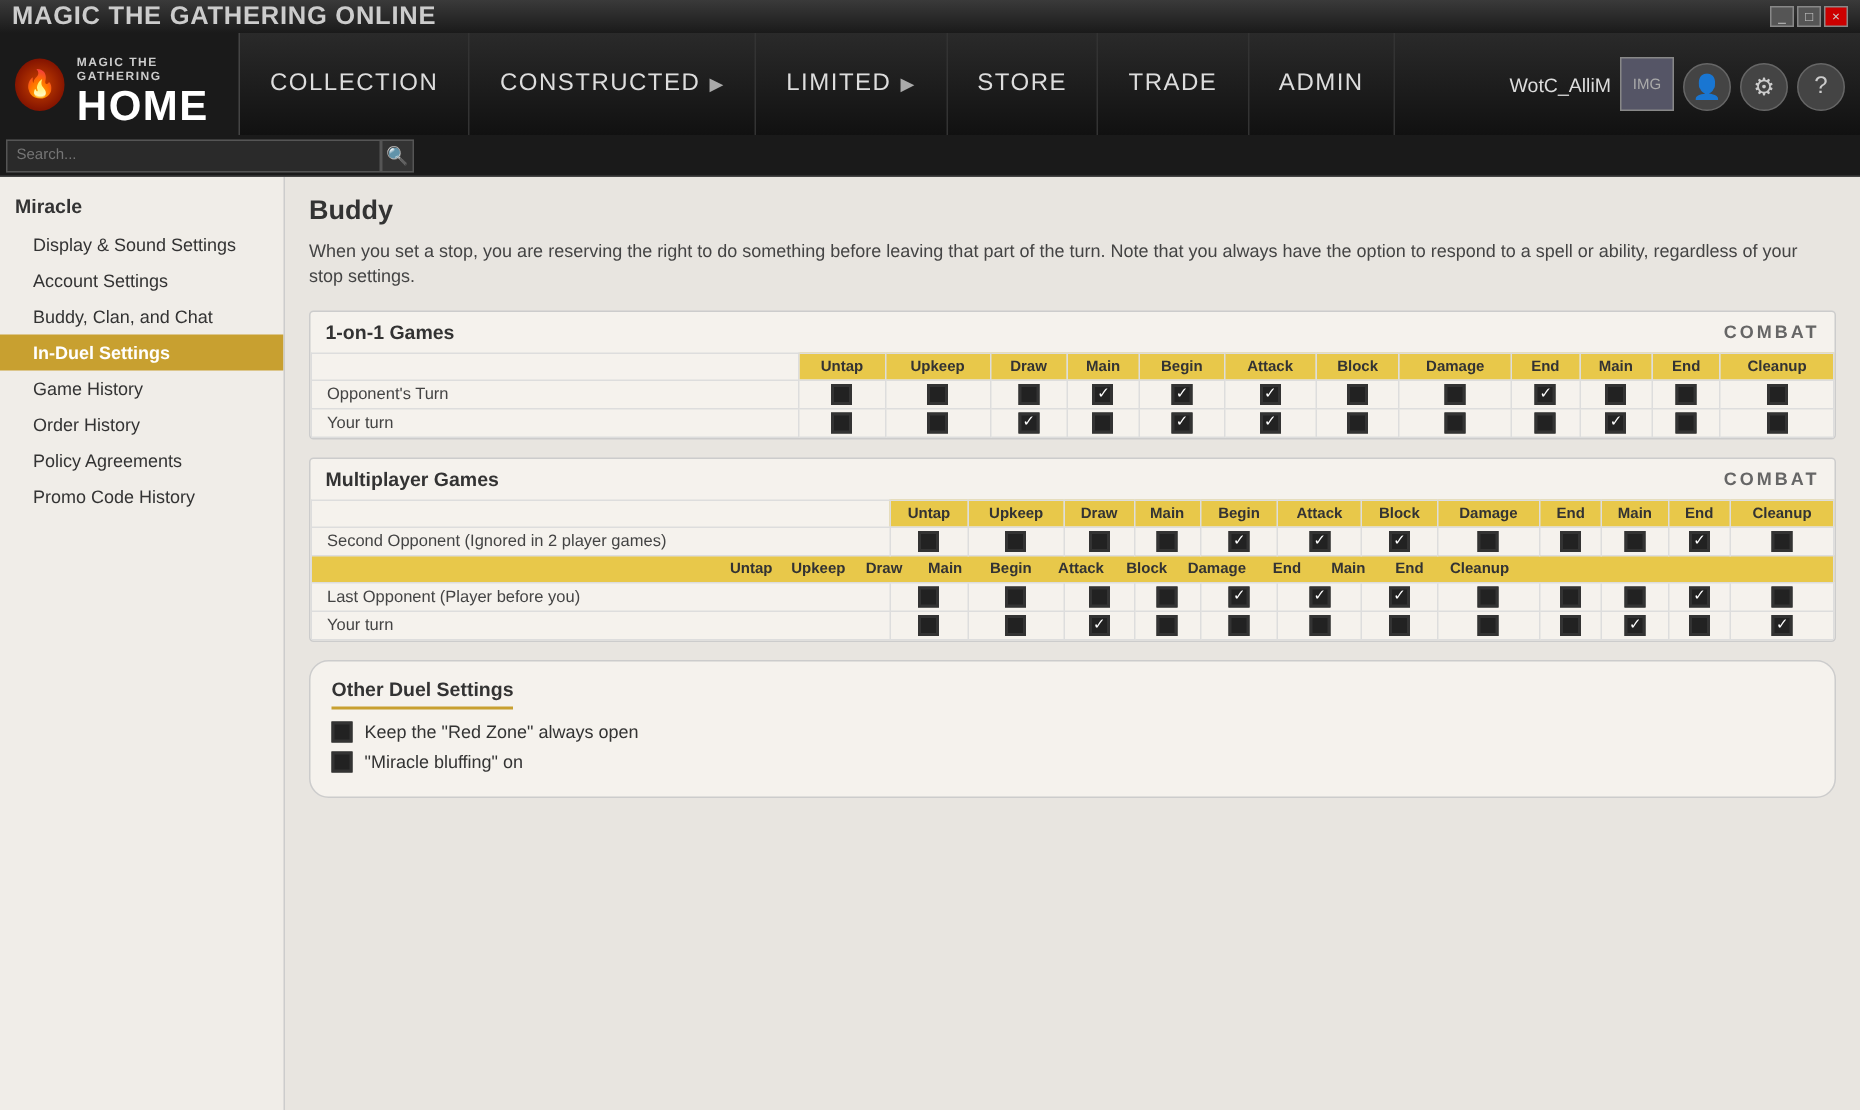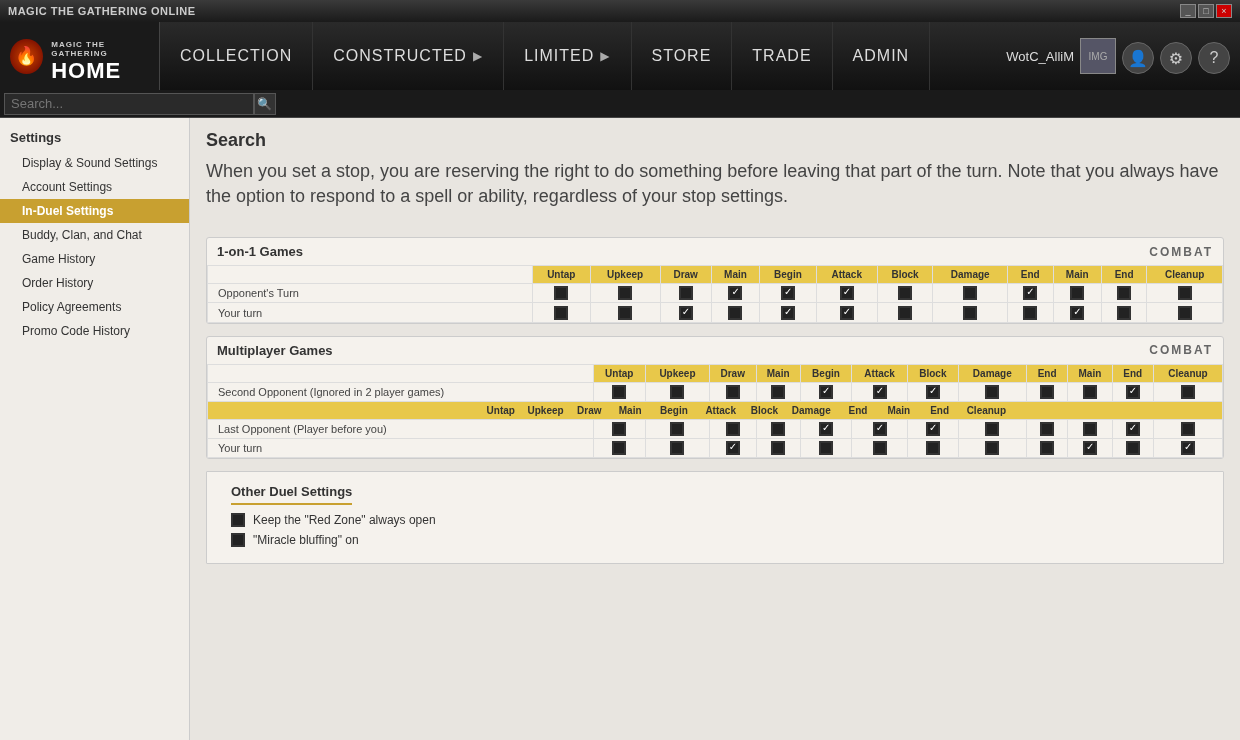--- a/index.html
+++ b/index.html
@@ -9,21 +9,21 @@
     .title-bar {
       height: 22px;
       background: linear-gradient(to bottom, #3a3a3a, #1a1a1a);
       display: flex;
       align-items: center;
       padding: 0 8px;
       justify-content: space-between;
     }
     .title-bar-title {
       color: #ccc;
-      font-size: 11px;
+      font-size: 17px;
       font-weight: bold;
       letter-spacing: 0.5px;
     }
     .title-bar-controls {
       display: flex;
       gap: 2px;
     }
     .title-bar-btn {
       width: 16px;
       height: 14px;
@@ -71,21 +71,21 @@
     }
     .nav-logo-top {
       color: #ccc;
       font-size: 8px;
       letter-spacing: 1px;
       font-weight: bold;
       margin-top: 11px;
     }
     .nav-logo-bottom {
       color: white;
-      font-size: 22px;
+      font-size: 28px;
       font-weight: bold;
       letter-spacing: 1px;
     }
     .nav-items {
       display: flex;
       align-items: stretch;
       height: 100%;
       flex: 1;
     }
     .nav-item {
@@ -146,21 +146,21 @@
       align-items: center;
       padding: 0 4px;
       border-bottom: 1px solid #444;
     }
     .search-input {
       width: 250px;
       height: 22px;
       background: #2a2a2a;
       border: 1px solid #555;
       color: #ccc;
-      font-size: 13px;
+      font-size: 10px;
       padding: 0 6px;
       outline: none;
     }
     .search-btn {
       width: 22px;
       height: 22px;
       background: #333;
       border: 1px solid #555;
       color: #ccc;
       cursor: pointer;
@@ -209,23 +209,23 @@
       overflow-y: auto;
       padding: 12px 16px;
     }
     .content-title {
       font-size: 18px;
       font-weight: bold;
       color: #333;
       margin-bottom: 8px;
     }
     .content-desc {
-      font-size: 18px;
+      font-size: 12px;
       color: #444;
-      margin-bottom: 28px;
+      margin-bottom: 14px;
       line-height: 1.4;
     }
 
     
     .stops-panel {
       background: #f5f2ed;
       border: 1px solid #ccc;
       border-radius: 3px;
       margin-bottom: 12px;
       overflow: hidden;
@@ -301,22 +301,22 @@
       font-size: 10px;
       position: absolute;
       top: -2px;
       left: 1px;
     }
 
     
     .other-settings {
       background: #f5f2ed;
       border: 1px solid #ccc;
-      border-radius: 1px;
-      padding: 10px 24px;
+      border-radius: 13px;
+      padding: 10px 14px;
     }
     .other-settings-title {
       font-size: 13px;
       font-weight: bold;
       color: #333;
       margin-bottom: 8px;
       padding-bottom: 4px;
       border-bottom: 2px solid #c8a030;
       display: inline-block;
     }
@@ -400,33 +400,33 @@
 </div>
 
 <div class="search-bar">
   <input class="search-input" type="text" value="" placeholder="Search..." style="">
   <div class="search-btn">🔍</div>
 </div>
 
 <div class="main-area">
 
   <div class="sidebar">
-    <div class="sidebar-header">Settings</div>
+    <div class="sidebar-header">Miracle</div>
     <div class="sidebar-item">Display &amp; Sound Settings</div>
     <div class="sidebar-item">Account Settings</div>
+    <div class="sidebar-item">Buddy, Clan, and Chat</div>
     <div class="sidebar-item active">In-Duel Settings</div>
-    <div class="sidebar-item">Buddy, Clan, and Chat</div>
     <div class="sidebar-item">Game History</div>
     <div class="sidebar-item">Order History</div>
     <div class="sidebar-item">Policy Agreements</div>
     <div class="sidebar-item">Promo Code History</div>
   </div>
 
   <div class="content">
-    <div class="content-title">Search</div>
+    <div class="content-title">Buddy</div>
     <div class="content-desc">When you set a stop, you are reserving the right to do something before leaving that part of the turn. Note that you always have the option to respond to a spell or ability, regardless of your stop settings.</div>
 
     <div class="stops-panel">
       <div class="stops-panel-header">
         <span>1-on-1 Games</span>
         <span class="combat-label">COMBAT</span>
       </div>
       <table class="stops-grid">
         <thead>
           <tr>

